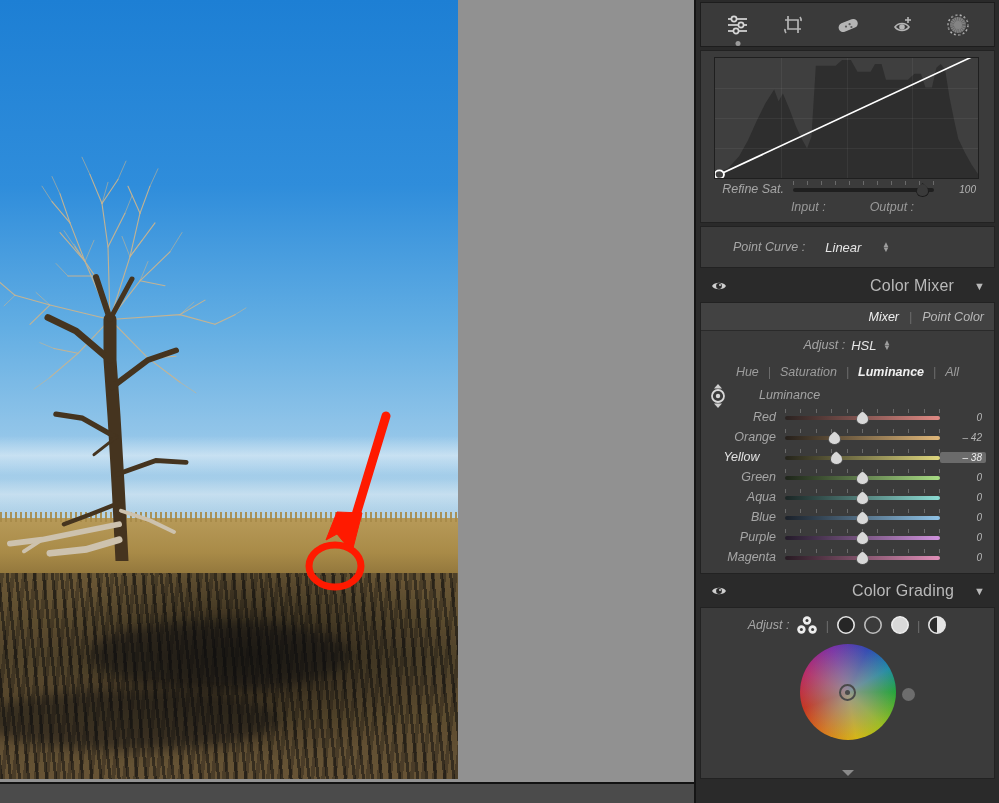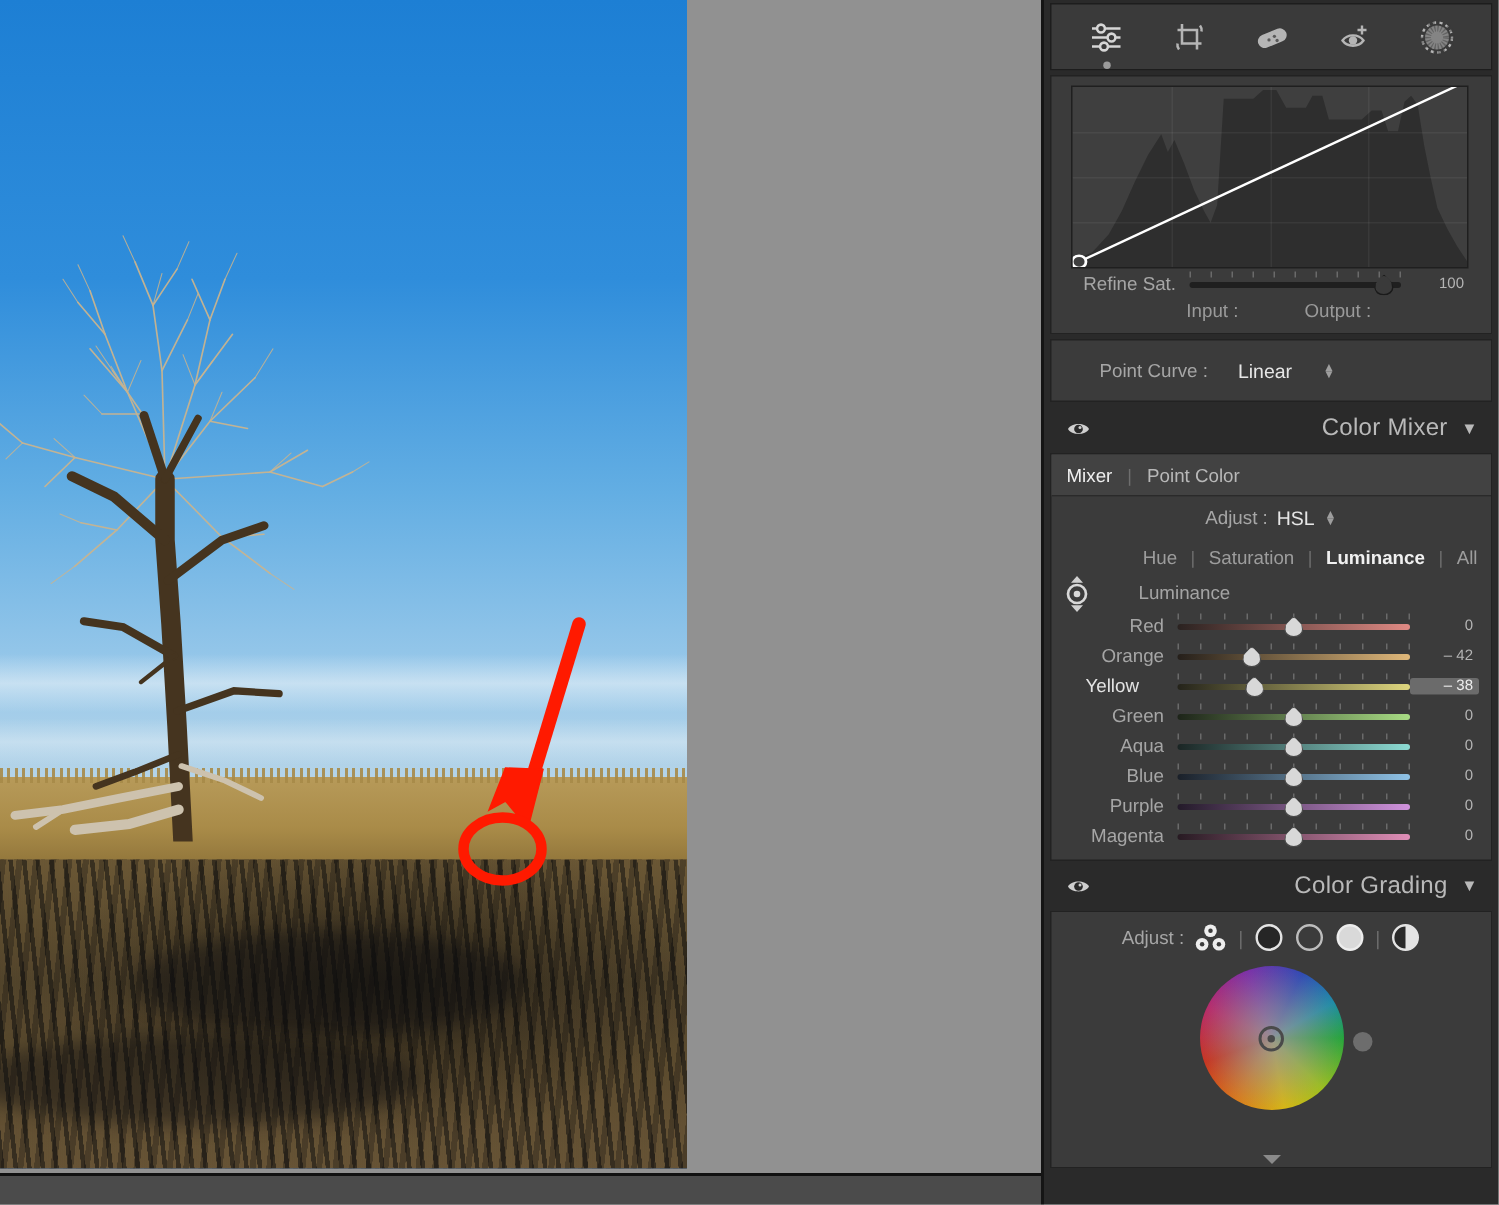--- a/index.html
+++ b/index.html
@@ -80,31 +80,31 @@
     display: flex; align-items: center; justify-content: center;
     cursor: pointer;
   }
   .mod-icon svg { display: block; }
   .mod-dot {
     position: absolute; bottom: -5px; left: 50%; transform: translateX(-50%);
     width: 5px; height: 5px; border-radius: 50%; background: #9b9b9b;
   }
 
   .panel-block {
-    margin: 3px 4px 0 4px; background: #3b3b3b; border: 1px solid #222;
+    margin: 3px 4px 0 4px; background: #3b3b3b; border: 1px solid #222; font-style: italic;
   }
   .panel-header {
     display: flex; align-items: center; justify-content: space-between;
     height: 28px; padding: 0 10px 0 10px; background: #2a2a2a;
     margin: 4px 4px 0 4px;
   }
   .panel-header .title {
     color: #b9b9b9; font-size: 16px; letter-spacing: .2px;
   }
-  .ph-right { display: flex; align-items: center; gap: 9px; }
+  .ph-right { display: flex; align-items: center; gap: 20px; }
   .eye-btn { width: 18px; height: 18px; display:flex; align-items:center; justify-content:center; cursor:pointer; }
   .disclosure { color: #b9b9b9; font-size: 11px; }
 
   
   #curve-wrap { position: relative; height: 128px; padding: 6px 15px 0 13px; }
   #curve-graph {
     position: relative; width: 100%; height: 122px;
     background: #3f3f3f; border: 1px solid #1f1f1f;
     overflow: hidden;
   }
@@ -142,37 +142,37 @@
     padding-right: 4px;
   }
   .sl-value.boxed {
     background: #6b6b6b; color: #ededed; border-radius: 2px;
   }
 
   .center-line { text-align: center; color: #9a9a9a; font-size: 12.5px; }
 
   
   .tab-bar {
-    display: flex; align-items: center; justify-content: flex-start;
+    display: flex; align-items: center; justify-content: flex-end;
     height: 28px; gap: 0; background: #424242; border-bottom: 1px solid #2a2a2a;
   }
   .tab-item { color: #b8b8b8; font-size: 12.5px; padding: 0 10px; cursor: pointer; }
   .tab-item.active { color: #efefef; }
   .tab-sep { color: #6e6e6e; font-size: 12px; }
 
   .adjust-row {
     display: flex; align-items: center; justify-content: center;
     height: 28px; gap: 6px;
   }
   .adjust-label { color: #a6a6a6; font-size: 12.5px; }
   .adjust-value { color: #e6e6e6; font-size: 13px; }
   .stepper { display: inline-block; width: 9px; color: #9e9e9e; font-size: 8px; line-height: 5px; text-align:center; }
 
   .subtab-bar {
-    display: flex; align-items: center; justify-content: flex-end;
+    display: flex; align-items: center; justify-content: center;
     height: 26px; gap: 0;
   }
   .subtab { color: #9d9d9d; font-size: 12.5px; padding: 0 9px; cursor: pointer; }
   .subtab.active { color: #f0f0f0; font-weight: bold; }
 
   .tat-row { position: relative; height: 22px; }
   .tat-icon {
     position: absolute; left: 7px; top: -1px; width: 20px; height: 24px; cursor: pointer;
   }
   .tat-caption {

